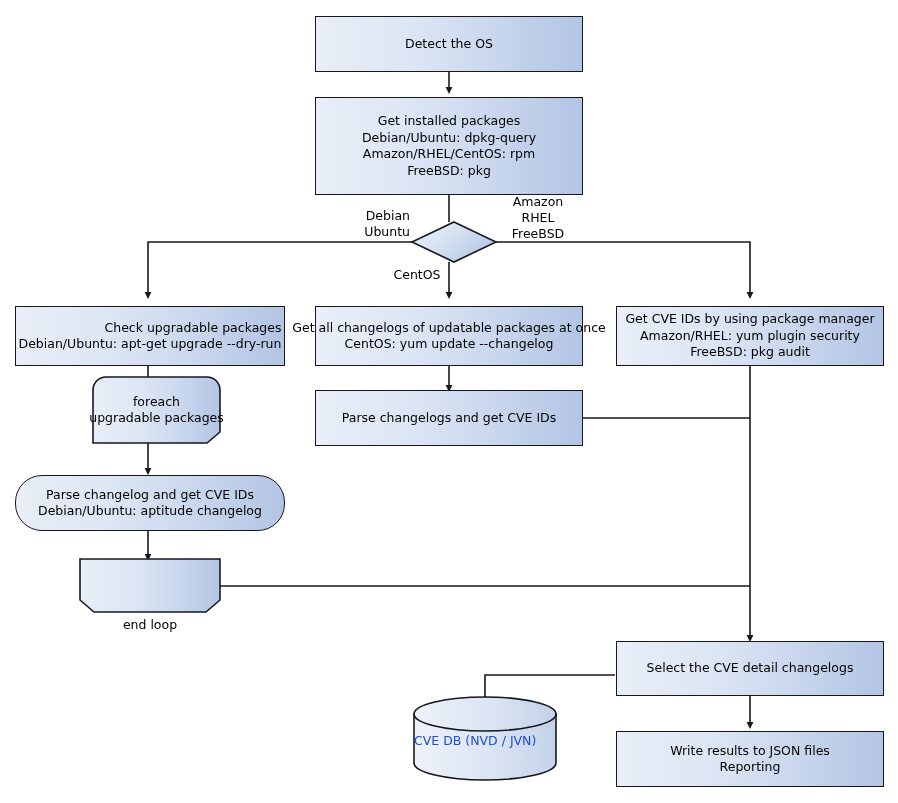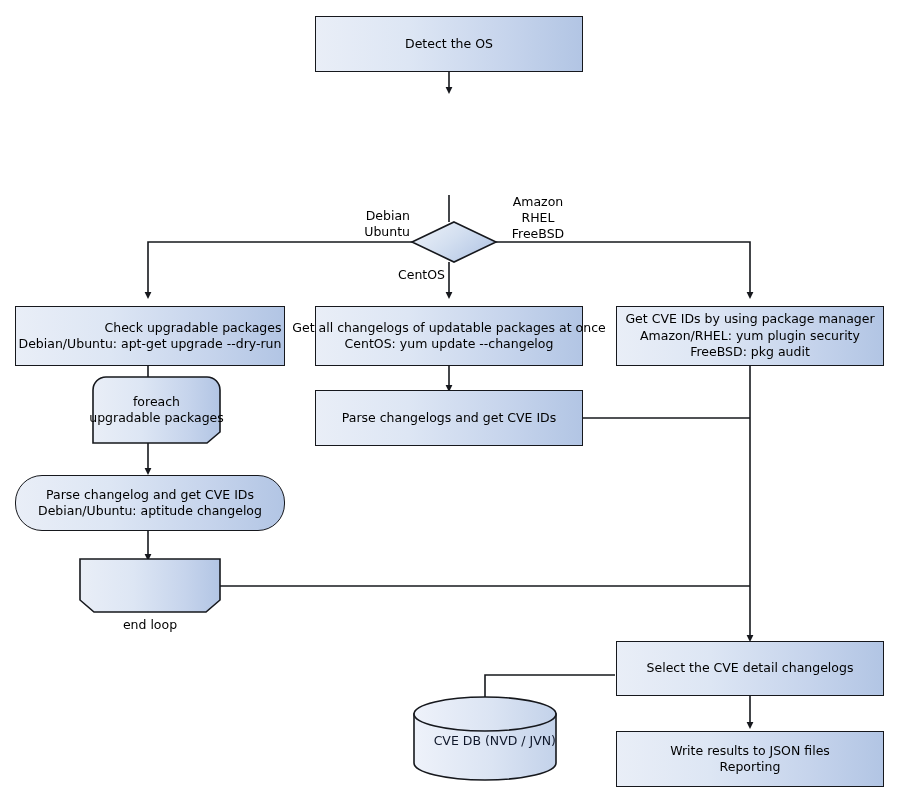--- a/index.html
+++ b/index.html
@@ -55,23 +55,23 @@
     color: #000000;
     white-space: nowrap;
     text-align: center;
   }
   .db-wrap {
     position: absolute;
   }
   .db-text {
     position: absolute;
     width: 100%;
-    text-align: right;
+    text-align: left;
     font-size: 12.5px;
-    color: #0f172a;
+    color: #1d4ed8;
     white-space: nowrap;
   }
 </style>
 </head>
 <body>
 
 <div id="canvas">
 
   <svg id="edges" viewBox="0 0 898 803" width="898" height="803">
     <defs>
@@ -136,26 +136,29 @@
 
     <path d="M93,390 a13,13 0 0 1 13,-13 L207,377 a13,13 0 0 1 13,13 L220,432 L207,443 L93,443 z" fill="url(#gradBox)" stroke="#16181d" stroke-width="1.6"></path>
 
     <path d="M80,559 L220,559 L220,600 L206,612 L94,612 L80,600 z" fill="url(#gradBox)" stroke="#16181d" stroke-width="1.6"></path>
   </svg>
 
   <div class="node box" style="left:315px; top:16px; width:268px; height:56px;">
     <span class="node-label">Detect the OS</span>
   </div>
 
+  <div class="node box" style="left:315px; top:97px; width:268px; height:98px;">
+    <span class="node-label">Get installed packages<br>Debian/Ubuntu: dpkg-query<br>Amazon/RHEL/CentOS: rpm<br>FreeBSD: pkg</span>
+  </div>
 
   <div class="edge-label" style="left:346px; top:208px; width:64px; text-align:right;">Debian<br>Ubuntu</div>
 
   <div class="edge-label" style="left:498px; top:194px; width:80px; text-align:center;">Amazon<br>RHEL<br>FreeBSD</div>
 
-  <div class="edge-label" style="left:389px; top:267px; width:56px; text-align:right;">CentOS</div>
+  <div class="edge-label" style="left:389px; top:267px; width:56px; text-align:center;">CentOS</div>
 
   <div class="node box" style="left:15px; top:306px; width:270px; height:60px;text-align:right;">
     <span class="node-label">Check upgradable packages<br>Debian/Ubuntu: apt-get upgrade --dry-run</span>
   </div>
 
   <div class="node box" style="left:315px; top:306px; width:268px; height:60px;">
     <span class="node-label">Get all changelogs of updatable packages at once<br>CentOS: yum update --changelog</span>
   </div>
 
   <div class="node box" style="left:616px; top:306px; width:268px; height:60px;">

